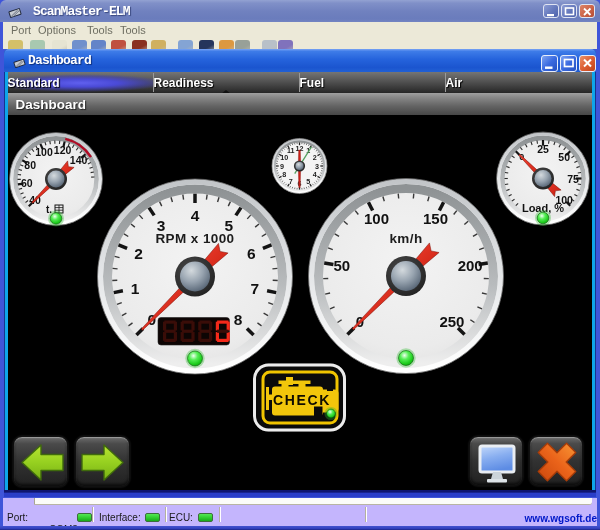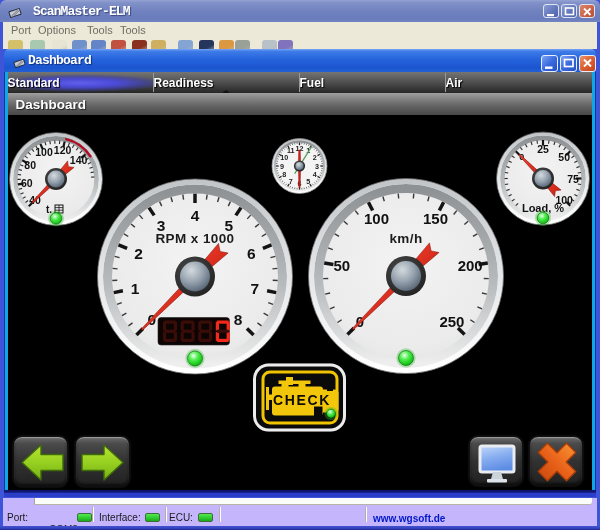--- a/index.html
+++ b/index.html
@@ -45,21 +45,21 @@
 .gbtn { position:absolute; border-radius:9px; border:1px solid #101010;
   background:linear-gradient(180deg,#6e6e6e 0%,#4a4a4a 14%,#323232 50%,#212121 100%);
   box-shadow:inset 0 1px 1px #ffffff59, inset 0 -2px 3px #000000aa, 0 0 2px #ffffff30; }
 
 #status { left:3px; top:498px; width:594px; height:28px; background:#c4b5fd; font-size:10px; color:#1a1a1a; }
 #sunken { position:absolute; left:31px; top:0; width:558px; height:6.5px; background:#fcfcf9;
   border-left:1px solid #a8a494; border-bottom:1px solid #b8b4a4; border-radius:0 0 3px 0; }
 .sdiv { position:absolute; top:9px; width:1.2px; height:15px; background:#b4b0a0; box-shadow:1px 0 0 #fff; }
 .sled { position:absolute; top:14.5px; width:15px; height:9px; border:1px solid #3c6e3c; border-radius:2px;
   background:linear-gradient(180deg,#55e855 0%,#2ecc2e 55%,#1aaa1a 100%); }
-#wg { position:absolute; left:370px; top:14.5px; width:224px; text-align:left; font-weight:bold; color:#0018c8; }
+#wg { position:absolute; left:370px; top:14.5px; width:224px; text-align:right; font-weight:bold; color:#0018c8; }
 #bbot { left:0; top:526px; width:600px; height:4px; background:linear-gradient(180deg,#4353cf,#3442c0 60%,#1a2488); }
 #bleft { left:0; top:22px; width:3px; height:504px; background:#3f55d9; }
 #bright { left:597px; top:22px; width:3px; height:504px; background:#3f55d9; }
 </style></head><body>
 <div id="root">
   <div class="abs" id="bleft"></div>
     <div class="abs" id="bright"></div>
   <div class="abs" id="mtitle">
     <div style="position:absolute;left:7px;top:5px"><svg width="16" height="13" viewBox="0 0 16 13">
           <g transform="rotate(-18 8 7)">

